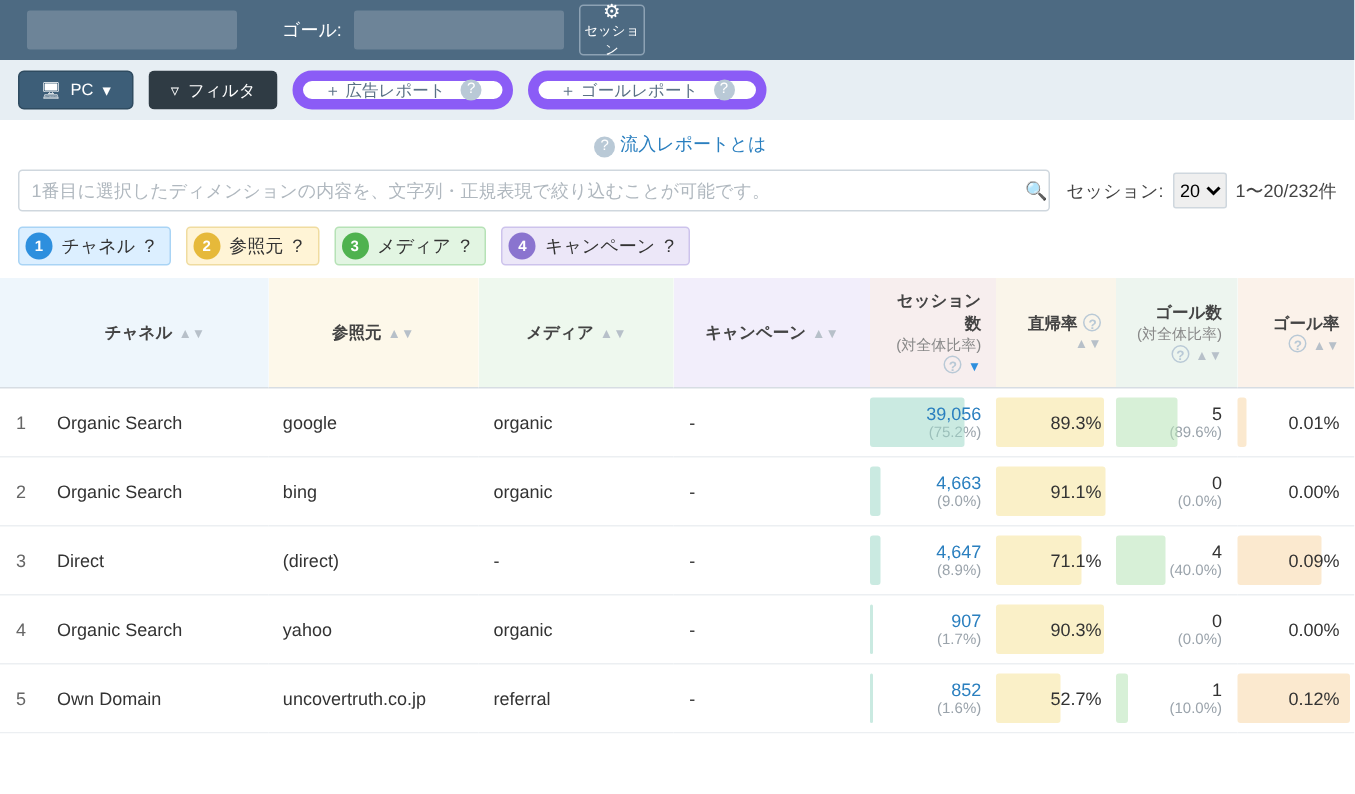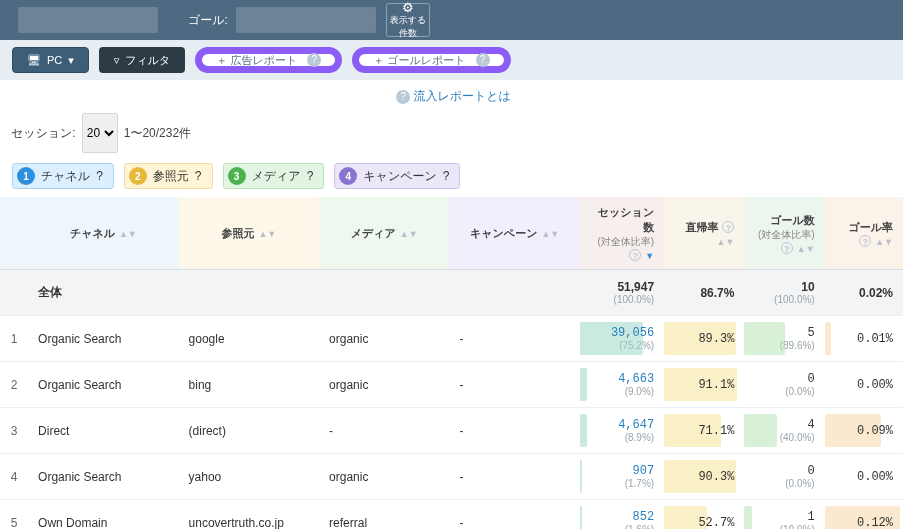--- a/index.html
+++ b/index.html
@@ -16,21 +16,21 @@
   .tb-filter { background: #2f3b44; color: #fff; }
   .tb-outline { background: #fff; color: #5a7186; border: 7px solid #8b5cf6; border-radius: 14px; }
   .help-q { display:inline-block; width:14px; height:14px; border-radius:50%; background:#b9c9d6; color:#fff; line-height:14px; text-align:center; font-size:10px; margin-left:4px;}
   .subbar { display:flex; justify-content:center; padding:8px 12px 4px; }
   .subbar a { color:#2a7fbf; cursor:pointer; font-size:12px; }
   .filter-row { display:flex; align-items:center; padding:4px 12px 10px; gap:12px; }
   .filter-input { flex:1; height:28px; border:1px solid #cfd7de; border-radius:3px; padding:0 8px; color:#333; font-size:12px; position:relative; }
   .filter-input::placeholder { color:#b0b8bf; }
   .filter-search-icon { position:relative; margin-left:-28px; color:#9aa6b0; pointer-events:none; }
   .count-ctl { display:flex; align-items:center; gap:6px; color:#444; }
-  .count-ctl select { height:40px; border:1px solid #cfd7de; border-radius:2px; font-size:12px; }
+  .count-ctl select { height:24px; border:1px solid #cfd7de; border-radius:2px; font-size:12px; }
   .dim-pills { display:flex; gap:10px; padding:0 12px 8px; }
   .pill { display:flex; align-items:center; height:26px; border:1px solid; border-radius:3px; padding:0 10px 0 4px; font-size:12px; gap:6px; cursor:pointer; }
   .pill .num { width:18px; height:18px; border-radius:50%; color:#fff; display:inline-flex; align-items:center; justify-content:center; font-size:10px; font-weight:700; }
   .pill-1 { background:#dcefff; border-color:#a9d4f5; } .pill-1 .num{background:#2d8fde;}
   .pill-2 { background:#fff4d6; border-color:#f0dca0; } .pill-2 .num{background:#e6b93a;}
   .pill-3 { background:#e2f5e2; border-color:#b6e2b6; } .pill-3 .num{background:#4fb24f;}
   .pill-4 { background:#ece7f8; border-color:#cdc3ec; } .pill-4 .num{background:#8a74cf;}
   table { width:calc(100% - 0px); border-collapse:collapse; table-layout:fixed; }
   thead th { font-size:11px; font-weight:600; color:#444; padding:8px 10px; border-bottom:1px solid #d7dde3; text-align:center; position:relative; }
   thead th .sub { display:block; font-weight:400; color:#888; font-size:10px; }
@@ -47,37 +47,37 @@
   .sort { color:#b7c0c9; font-size:9px; margin-left:4px; }
   .sort-act { color:#2d8fde; }
   tbody td { padding:10px 10px; border-bottom:1px solid #eceff2; font-size:12px; color:#333; vertical-align:middle; }
   tbody td.num { text-align:right; font-variant-numeric:tabular-nums; }
   tbody tr.total td { background:#f2f4f6; font-weight:700; }
   tbody tr.total td .pct,.pct { font-weight:400; color:#9aa3ab; font-size:10px; display:block; }
   td.idx { text-align:center; color:#666; width:28px; }
   .link { color:#2a7fbf; }
   .barcell { position:relative; }
   .barcell .bar { position:absolute; left:0; top:6px; bottom:6px; border-radius:2px; opacity:.55; }
-  .barcell .txt { position:relative; display:block;font-family:Liberation Mono, monospace; }
+  .barcell .txt { position:relative; display:block; }
   .bar-teal { background:#9fd9c9; }
   .bar-yel  { background:#f6e49b; }
   .bar-grn  { background:#b7e3b7; }
   .bar-or   { background:#f8d7a8; }
   th .hq { display:inline-block; width:12px;height:12px;border-radius:50%;border:1px solid #b9c9d6;color:#b9c9d6;line-height:12px;text-align:center;font-size:9px;margin-left:4px;}
 </style>
 </head>
 <body>
 
 <div class="topbar">
   <input class="topbar-input" style="">
   <span class="topbar-label">ゴール:</span>
   <input class="topbar-input" style="">
   <button class="topbar-btn">
     <span class="ico">⚙</span>
-    <span>表示する件数</span>
+    <span>セッション</span>
   </button>
 </div>
 
 <div class="toolbar">
   <button class="tb-btn tb-pc">
     <span>🖥</span>
     <span>PC</span>
     <span>▾</span>
   </button>
   <button class="tb-btn tb-filter">
@@ -92,20 +92,21 @@
     <span>＋ ゴールレポート</span>
     <span class="help-q">?</span>
   </button>
 </div>
 
 <div class="subbar">
   <a><span class="help-q">?</span> <span>流入レポートとは</span></a>
 </div>
 
 <div class="filter-row">
+  <input class="filter-input" placeholder="1番目に選択したディメンションの内容を、文字列・正規表現で絞り込むことが可能です。" style="">
   <span class="filter-search-icon">🔍</span>
   <div class="count-ctl">
     <span>セッション:</span>
     <select><option>20</option></select>
     <span>1〜20/232件</span>
   </div>
 </div>
 
 <div class="dim-pills">
   <div class="pill pill-1">
@@ -149,28 +150,20 @@
       <th class="c-ref"><span>参照元</span><span class="sort">▲▼</span></th>
       <th class="c-med"><span>メディア</span><span class="sort">▲▼</span></th>
       <th class="c-camp"><span>キャンペーン</span><span class="sort">▲▼</span></th>
       <th class="c-sess num"><span>セッション数</span><span class="sub">(対全体比率)</span><span class="hq">?</span><span class="sort sort-act">▼</span></th>
       <th class="c-bounce num"><span>直帰率</span><span class="hq">?</span><span class="sort">▲▼</span></th>
       <th class="c-goal num"><span>ゴール数</span><span class="sub">(対全体比率)</span><span class="hq">?</span><span class="sort">▲▼</span></th>
       <th class="c-rate num"><span>ゴール率</span><span class="hq">?</span><span class="sort">▲▼</span></th>
     </tr>
   </thead>
   <tbody id="tbody">
-    <tr class="total">
-      <td class="idx"></td>
-      <td colspan="4">全体</td>
-      <td class="num"><span>51,947</span><span class="pct">(100.0%)</span></td>
-      <td class="num">86.7%</td>
-      <td class="num"><span>10</span><span class="pct">(100.0%)</span></td>
-      <td class="num">0.02%</td>
-    </tr>
   <tr>
         <td class="idx">1</td>
         <td>Organic Search</td>
         <td>google</td>
         <td>organic</td>
         <td>-</td>
         <td class="num barcell">
           <span class="bar bar-teal" style="width:75%"></span>
           <span class="txt link">39,056</span>
           <span class="pct">(75.2%)</span>

